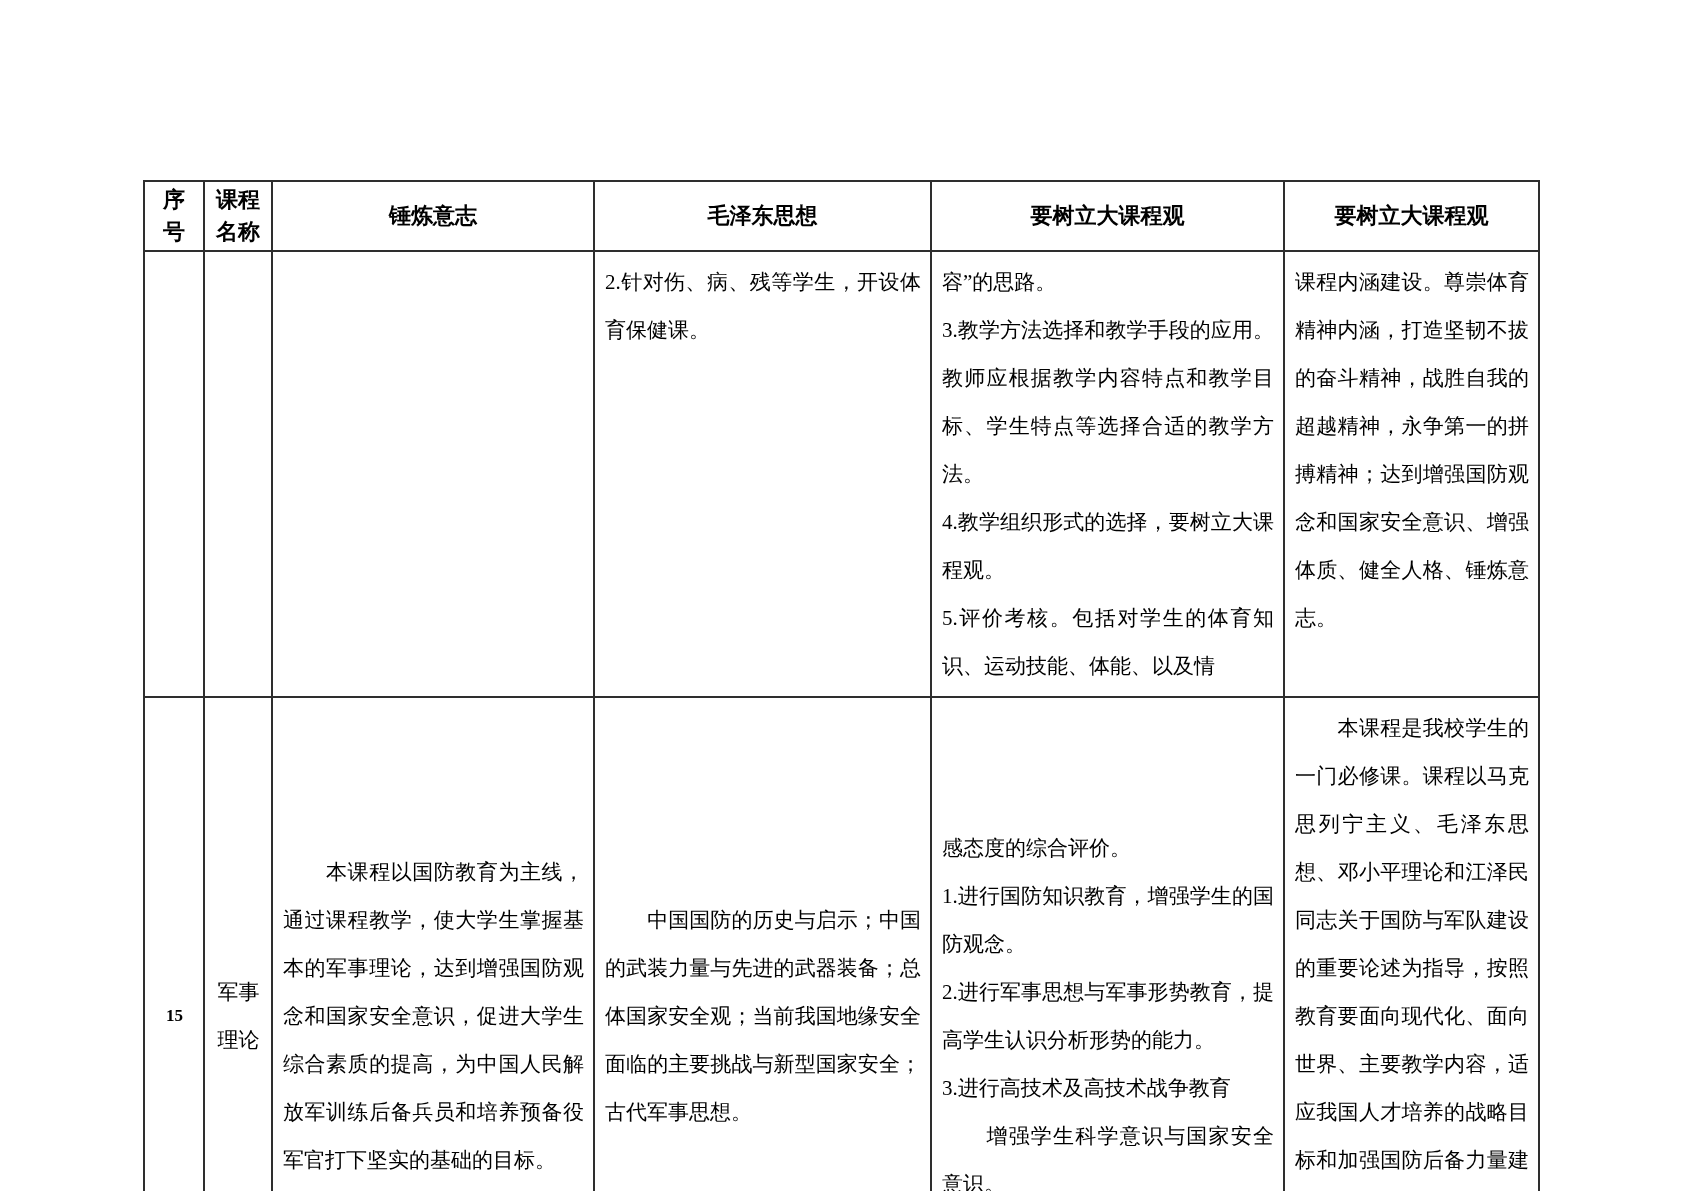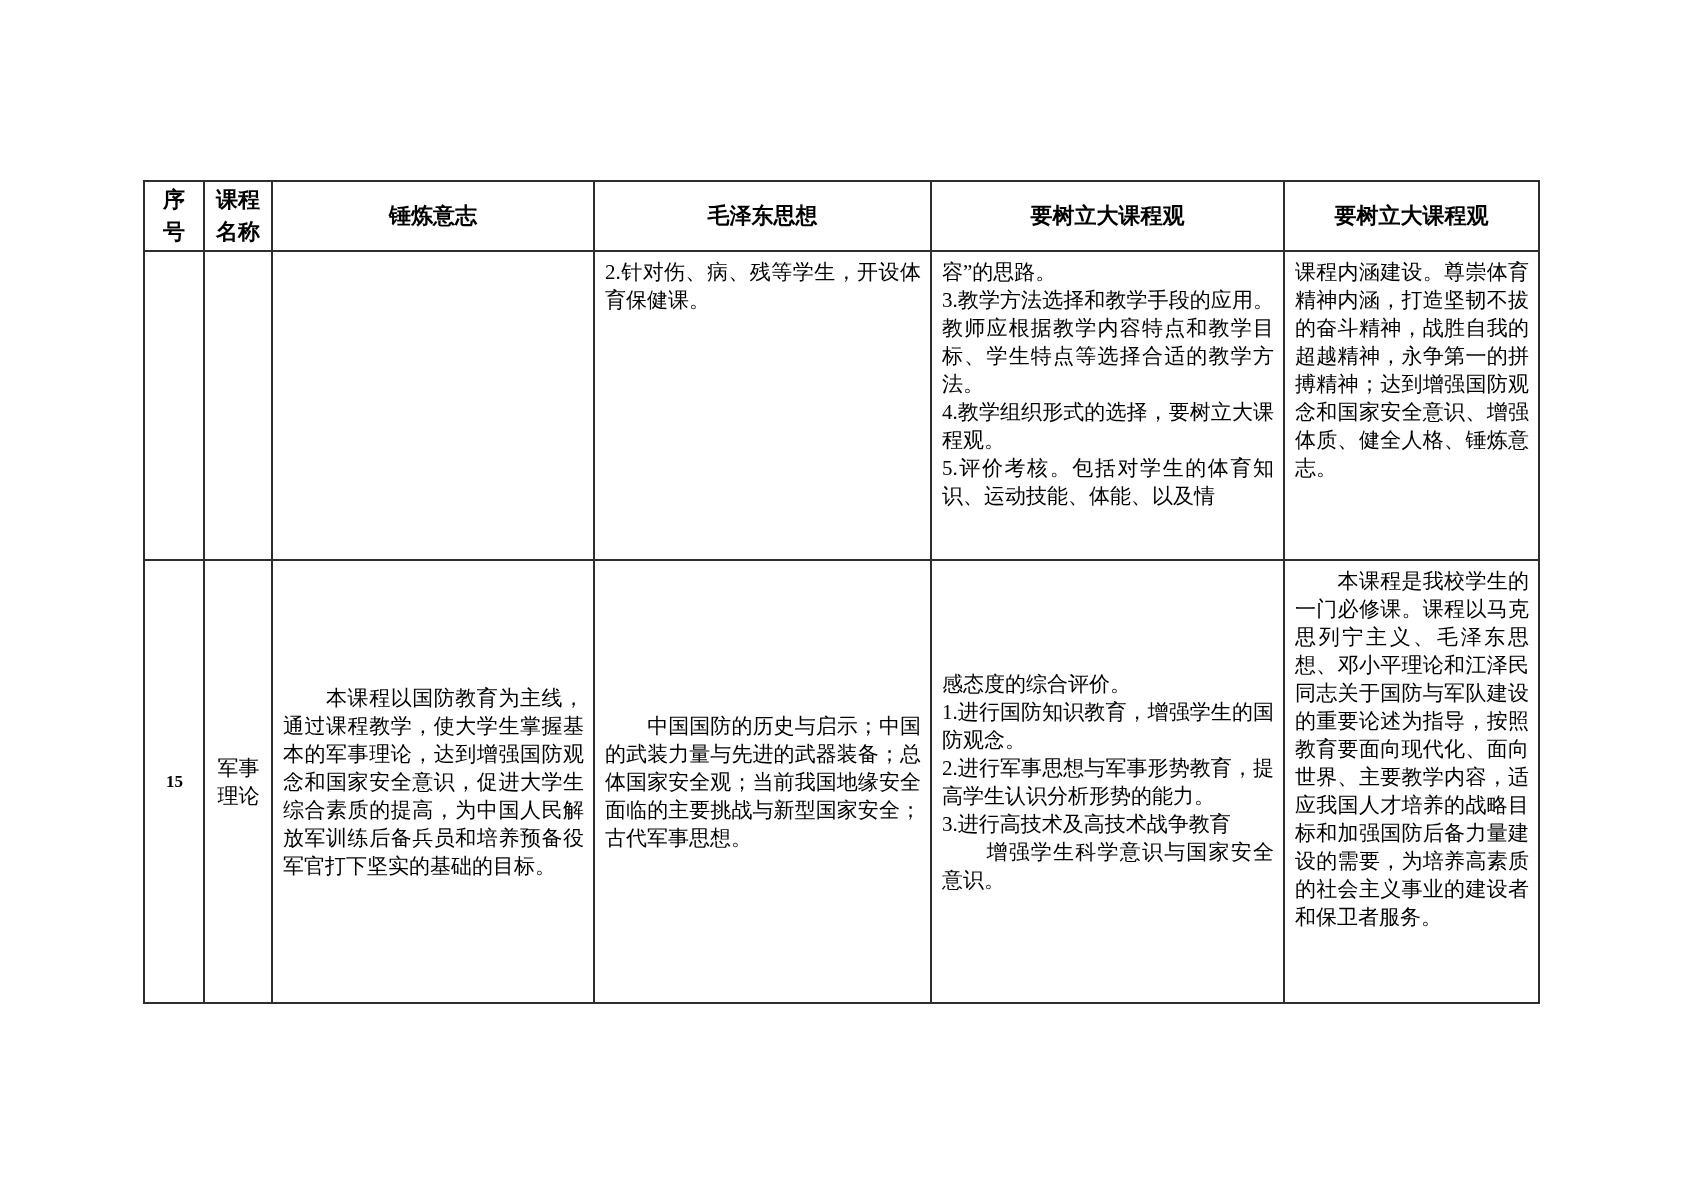--- a/index.html
+++ b/index.html
@@ -40,21 +40,21 @@
   .doc-table th {
     font-size: 22px;
     line-height: 32px;
     font-weight: bold;
     text-align: center;
     vertical-align: middle;
     padding: 2px 4px;
   }
   .doc-table td {
     font-size: 21px;
-    line-height: 28px;
+    line-height: 48px;
     text-align: justify;
     vertical-align: middle;
     padding: 6px 9px 6px 10px;
   }
   tr.hdr { height: 68px; }
   tr.r1  { height: 309px; }
   tr.r2  { height: 443px; }
 
   .doc-table td.vtop   { vertical-align: top; }
   .doc-table td.center { text-align: center; }

